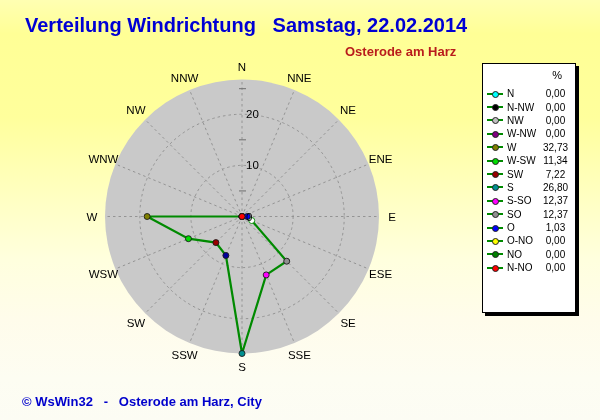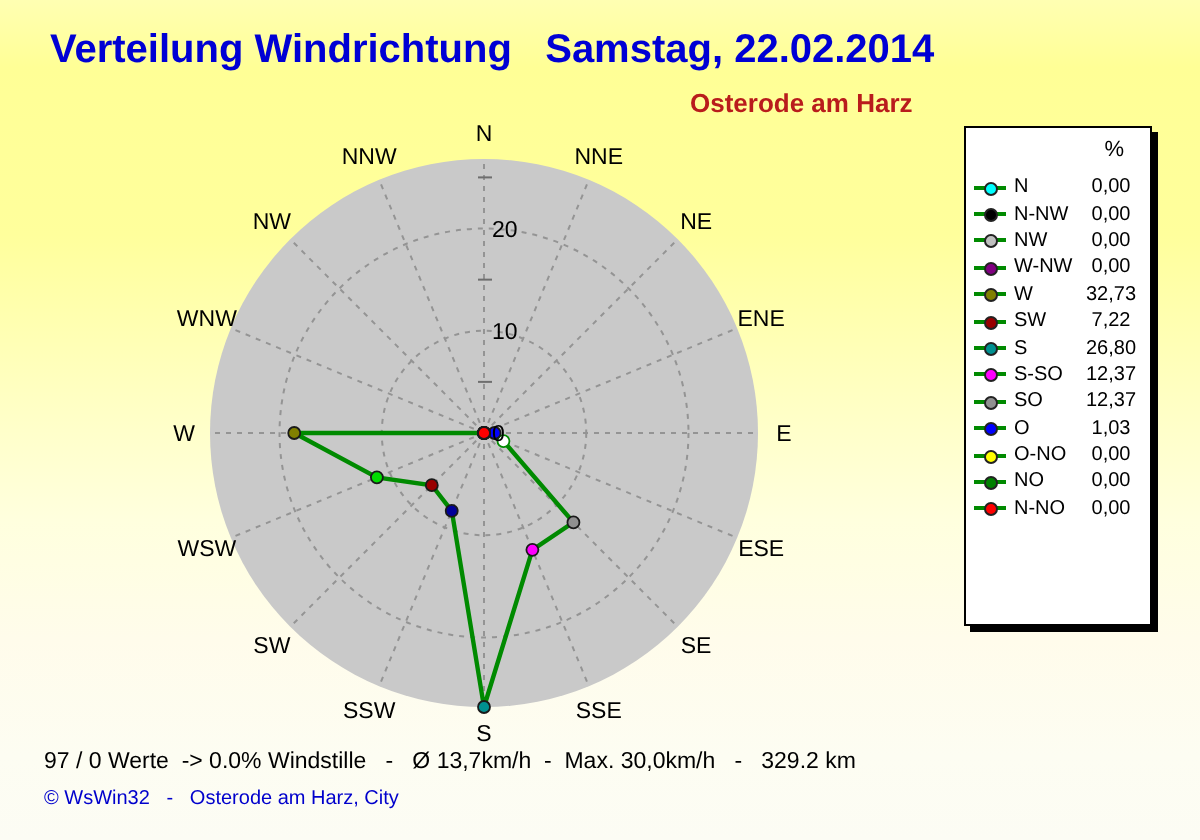--- a/index.html
+++ b/index.html
@@ -14,21 +14,21 @@
           border:1px solid #000;box-shadow:3px 3px 0 0 #000;box-sizing:border-box;
           padding:5px 6px 2px 4px;}
   .lheader{font-size:11px;color:#000;text-align:right;padding-right:7px;height:15px;margin-bottom:3px;}
   .legend-row{display:flex;align-items:center;height:13.4px;font-size:10px;color:#000;}
   .lmarker{width:16px;height:8px;position:relative;flex:0 0 16px;margin-right:4px;}
   .lline{position:absolute;left:0;right:0;top:3px;height:2px;background:#008a00;}
   .ldot{position:absolute;left:5px;top:1px;width:5px;height:5px;border-radius:50%;border:1px solid #222;}
   .llabel{flex:1 1 auto;white-space:nowrap;}
   .lvalue{flex:0 0 auto;text-align:center;min-width:27px;}
   .stats{position:absolute;left:22px;top:375px;font-size:11.5px;color:#000;white-space:pre;}
-  .copy{position:absolute;left:22px;top:394px;font-size:10px;font-weight:normal;color:#0000cc;white-space:pre;}
+  .copy{position:absolute;left:22px;top:394px;font-size:13px;font-weight:bold;color:#0000cc;white-space:pre;}
 </style>
 </head>
 <body>
 
 <div class="win">
   <div class="title">Verteilung Windrichtung   Samstag, 22.02.2014</div>
   <div class="station">Osterode am Harz</div>
 
   <svg id="rose" viewBox="0 0 600 420" xmlns="http://www.w3.org/2000/svg">
       <circle cx="242" cy="216.5" r="137" fill="#c9c9c9"></circle>
@@ -130,20 +130,28 @@
           <span class="lmarker">
             <span class="lline"></span>
             <span class="ldot" style="background: rgb(128, 128, 0);"></span>
           </span>
           <span class="llabel">W</span>
           <span class="lvalue">32,73</span>
         </div>
         <div class="legend-row">
           <span class="lmarker">
             <span class="lline"></span>
+            <span class="ldot" style="background: rgb(0, 221, 0);"></span>
+          </span>
+          <span class="llabel">W-SW</span>
+          <span class="lvalue">11,34</span>
+        </div>
+        <div class="legend-row">
+          <span class="lmarker">
+            <span class="lline"></span>
             <span class="ldot" style="background: rgb(153, 0, 0);"></span>
           </span>
           <span class="llabel">SW</span>
           <span class="lvalue">7,22</span>
         </div>
         <div class="legend-row">
           <span class="lmarker">
             <span class="lline"></span>
             <span class="ldot" style="background: rgb(0, 144, 144);"></span>
           </span>
@@ -194,15 +202,14 @@
           <span class="lmarker">
             <span class="lline"></span>
             <span class="ldot" style="background: rgb(255, 0, 0);"></span>
           </span>
           <span class="llabel">N-NO</span>
           <span class="lvalue">0,00</span>
         </div>
       </div>
   </div>
 
-  <div class="stats">97 / 0 Werte  -&gt; 0.0% Windstille   -   Ø 13,7km/h  -  Max. 30,0km/h   -   329.2 km</div>
   <div class="copy">© WsWin32   -   Osterode am Harz, City</div>
 </div>
 
 </body></html>

